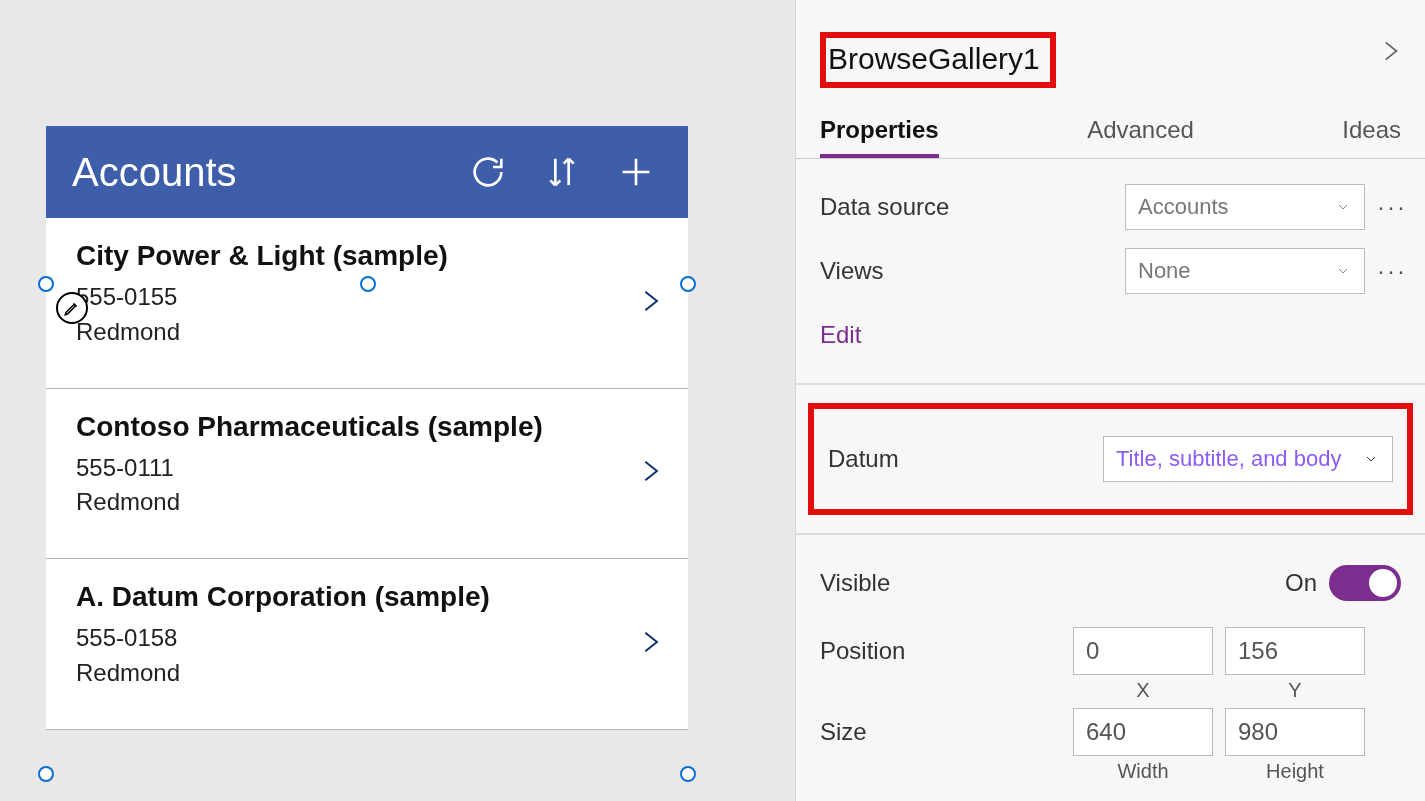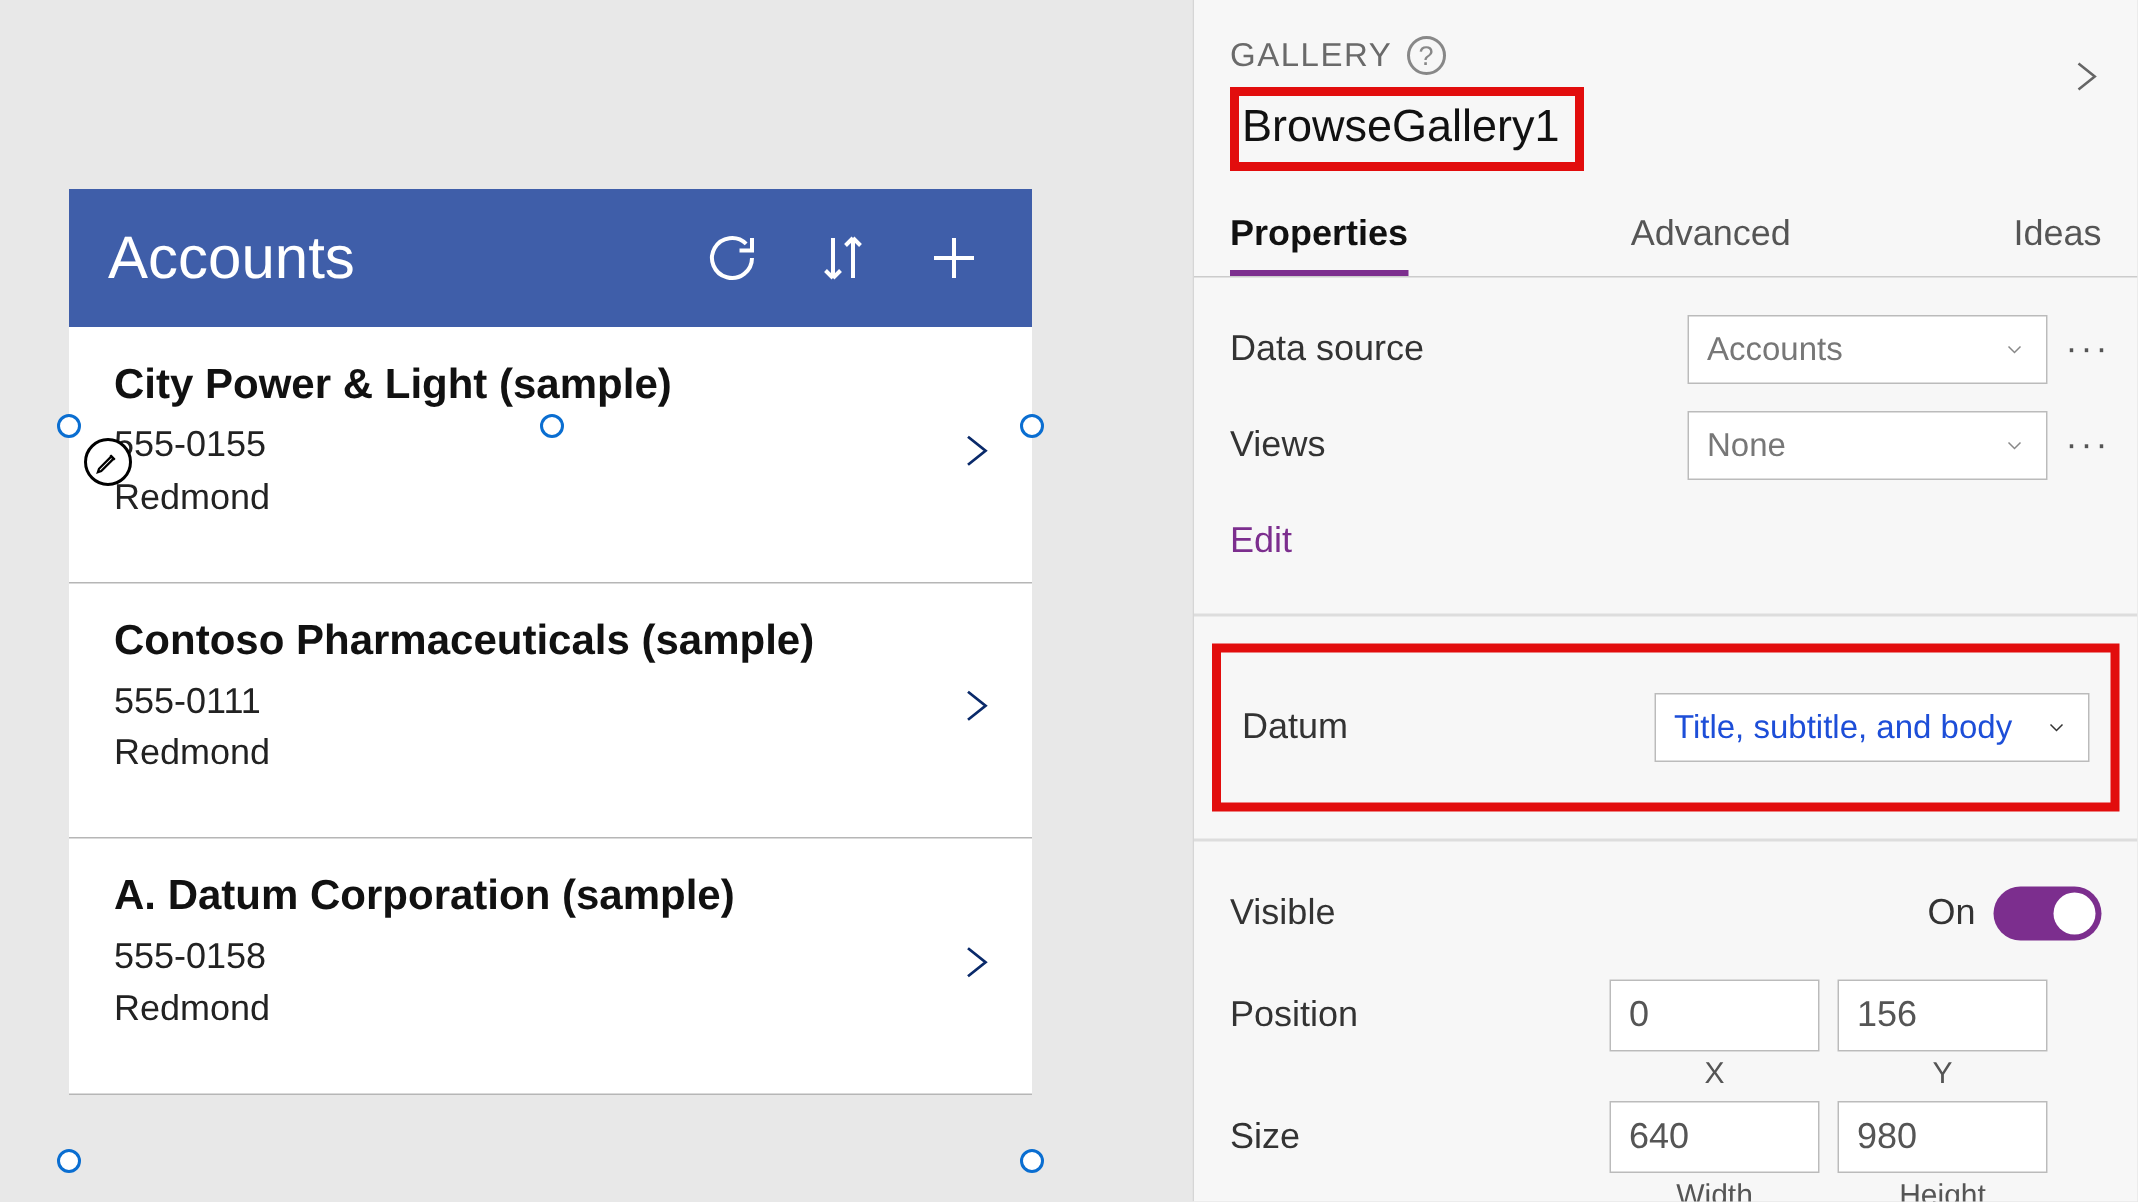--- a/index.html
+++ b/index.html
@@ -191,21 +191,21 @@
     justify-content: space-between;
     width: 240px;
     min-height: 46px;
     border: 1px solid #bbb;
     background: #fff;
     padding: 6px 12px;
     color: #777;
     font-size: 22px;
     cursor: pointer;
   }
-  .dropdown.dark { color: #1d4ed8; }
+  .dropdown.dark { color: #8b5cf6; }
   .ellipsis {
     margin-left: 12px;
     color: #555;
     letter-spacing: 2px;
     cursor: pointer;
     width: 24px;
     text-align: center;
   }
   .ellipsis-spacer { width: 36px; }
   .edit-link { color: #7c2e8e; cursor: pointer; }
@@ -321,24 +321,20 @@
             <path d="M8 4l10 8-10 8"></path>
           </svg>
       </span>
     </div>
   </div>
 </div>
 
 <div class="panel">
 
   <div class="panel-top">
-    <div class="panel-type-row">
-      <span>GALLERY</span>
-      <span class="help-circle">?</span>
-    </div>
     <span class="panel-collapse">
       <svg width="26" height="42" viewBox="0 0 24 24" fill="none" stroke="#666" stroke-width="1.6">
           <path d="M8 4l10 8-10 8"></path>
         </svg>
     </span>
     <div class="panel-name-wrap highlight-box">
       <span class="panel-name">BrowseGallery1</span>
     </div>
   </div>
 

